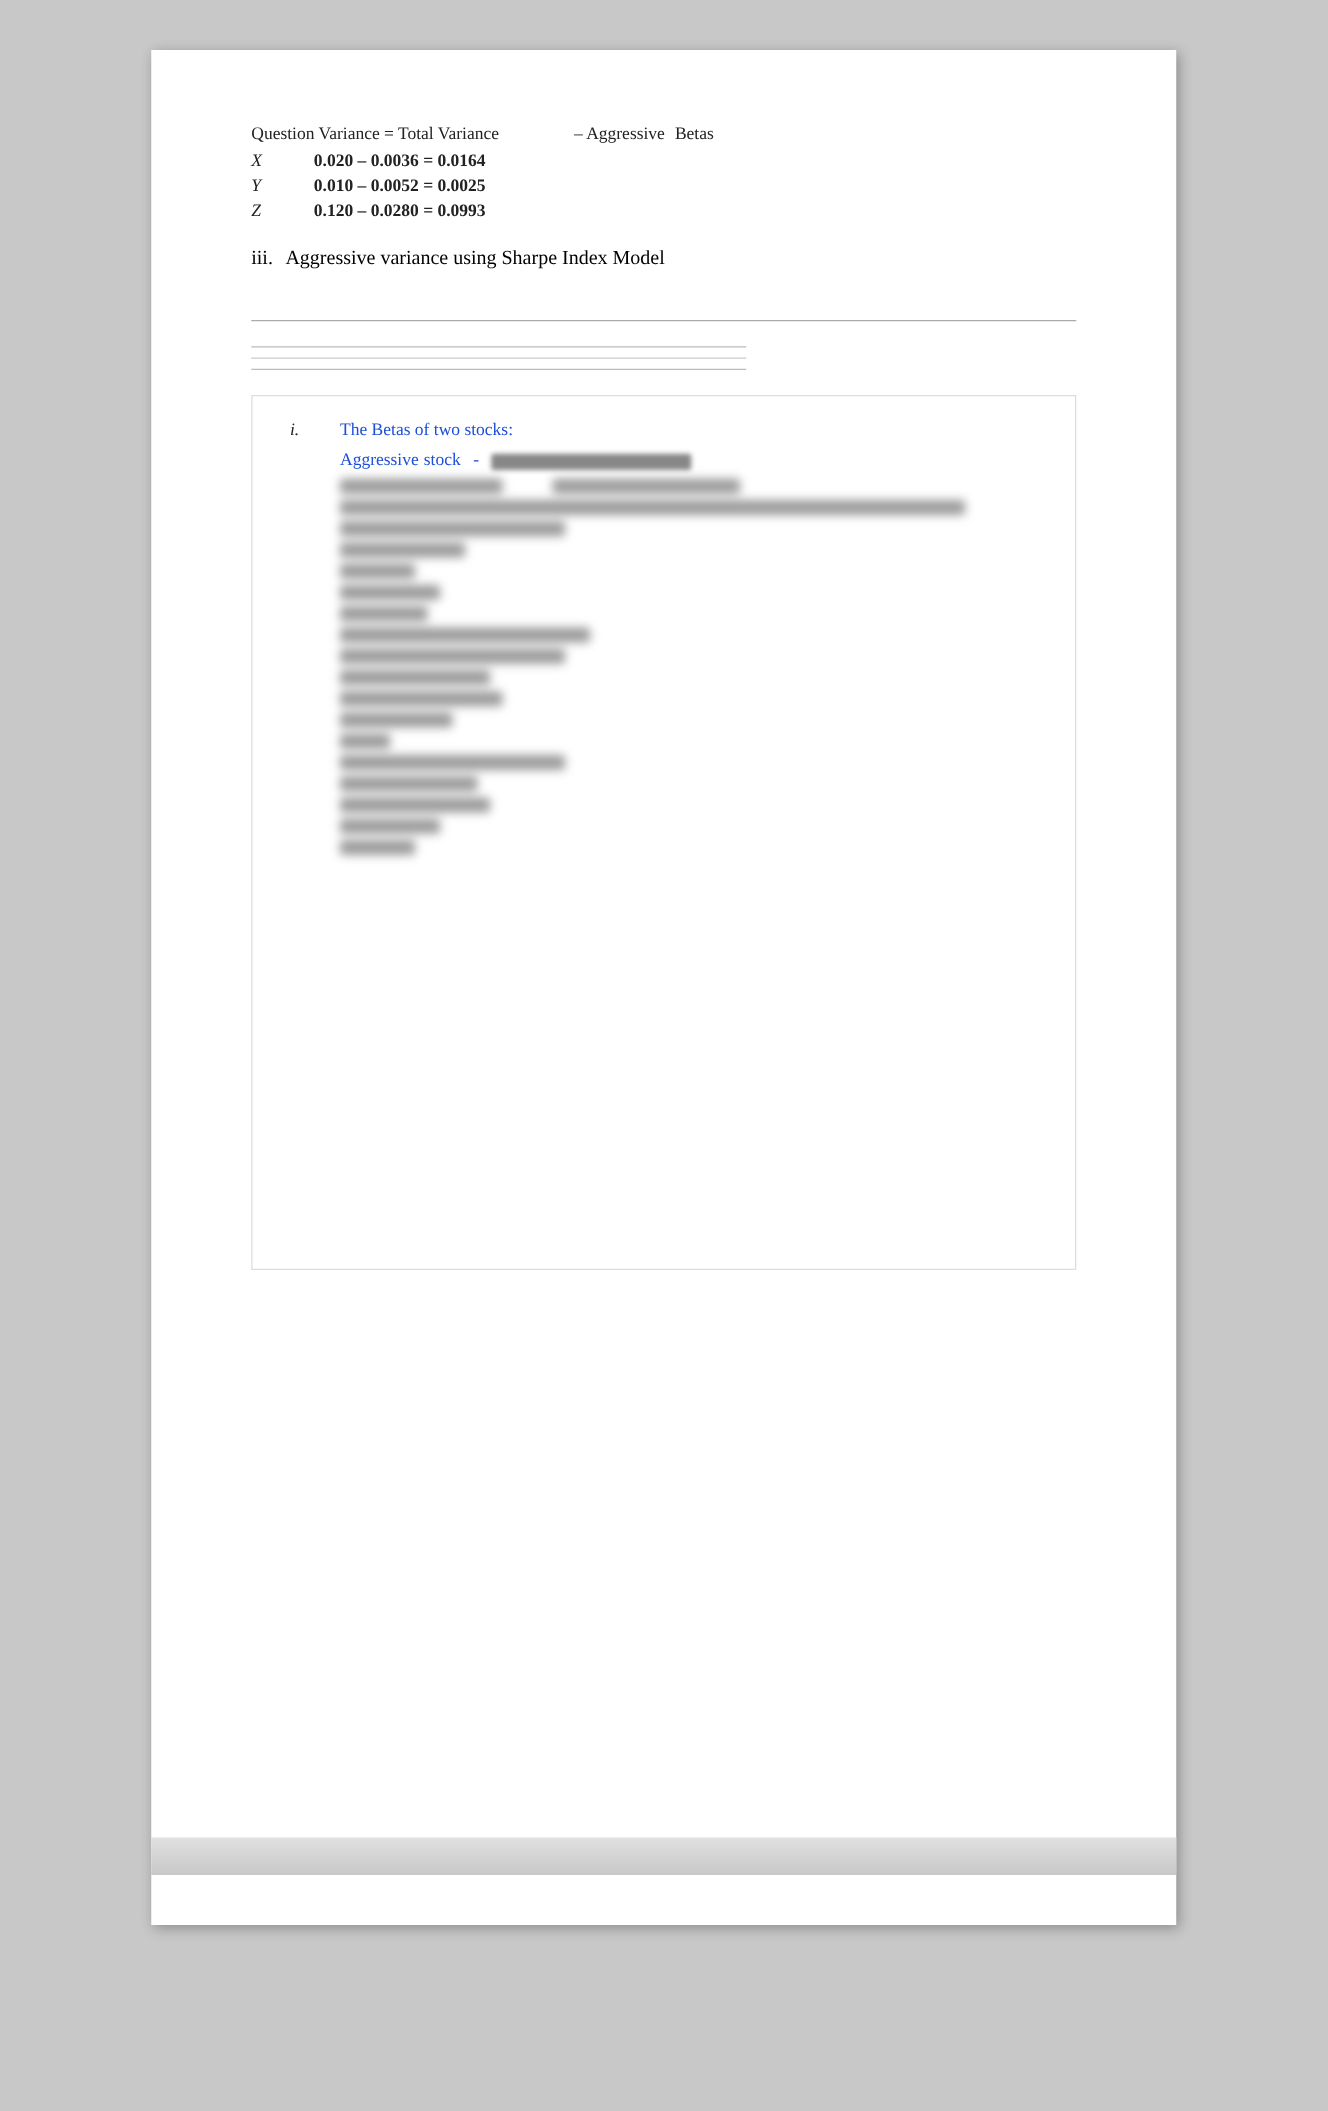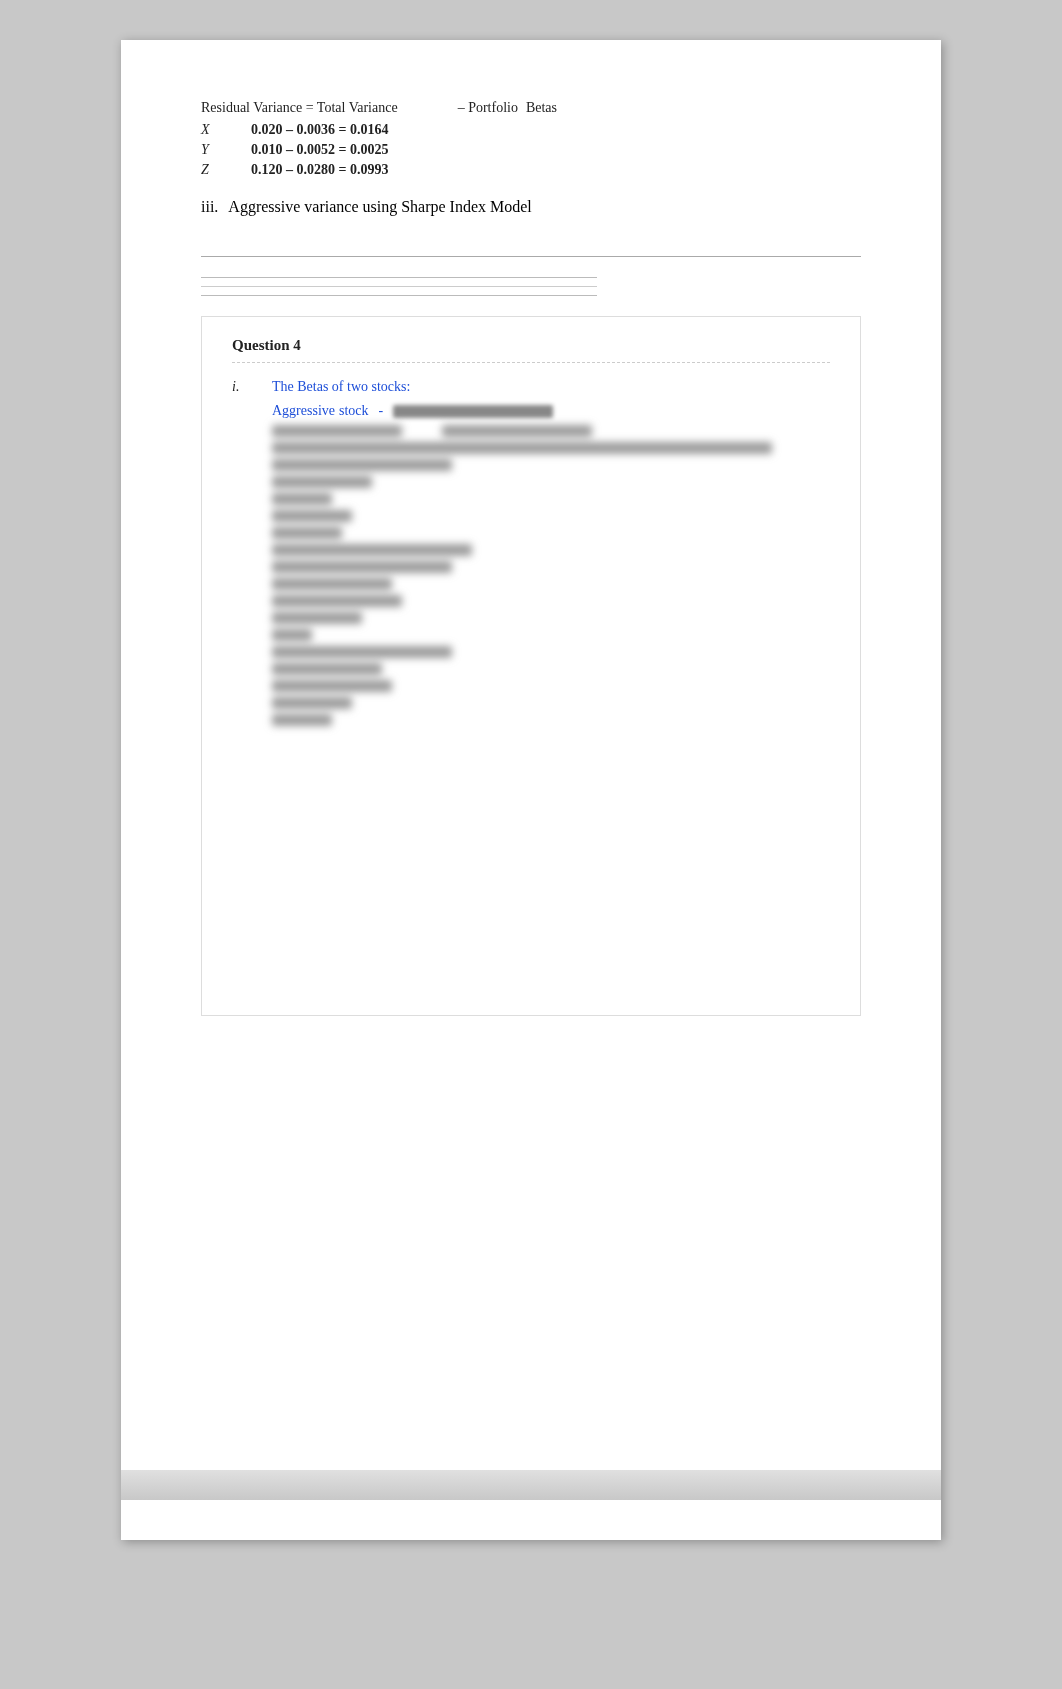--- a/index.html
+++ b/index.html
@@ -157,22 +157,22 @@
     }
   </style>
 </head>
 <body>
 
 <div class="page-container">
 
   <div class="content-section">
 
     <div class="residual-variance-line">
-      <span>Residual Variance = Total Variance</span>
-      <span style="margin-left: 60px;">– Portfolio</span>
+      <span>Question Variance = Total Variance</span>
+      <span style="margin-left: 60px;">– Aggressive</span>
       <span style="margin-left: 8px;">Betas</span>
     </div>
 
     <div>
       <div class="equation-row">
         <span class="var-label">X</span>
         <span class="equation-value">0.020 – 0.0036 = 0.0164</span>
       </div>
       <div class="equation-row">
         <span class="var-label">Y</span>
@@ -190,21 +190,20 @@
     </div>
   </div>
 
   <div class="divider-area">
     <div style="border-top: 1px solid #bbb; margin-bottom: 8px; width: 60%;"></div>
     <div style="border-top: 1px solid #ccc; margin-bottom: 8px; width: 60%;"></div>
     <div style="border-top: 1px solid #bbb; width: 60%;"></div>
   </div>
 
   <div class="question-box">
-    <div class="question-title">Question 4</div>
 
     <div class="question-item">
       <span class="q-numeral">i.</span>
       <div class="q-content">
         <div style="margin-bottom: 8px;">The Betas of two stocks:</div>
 
         <div class="aggressive-row">
           <span style="margin-right: 4px;">Aggressive</span>
           <span style="margin-right: 10px;">stock</span>
           <span style="margin-right: 10px;">-</span>

